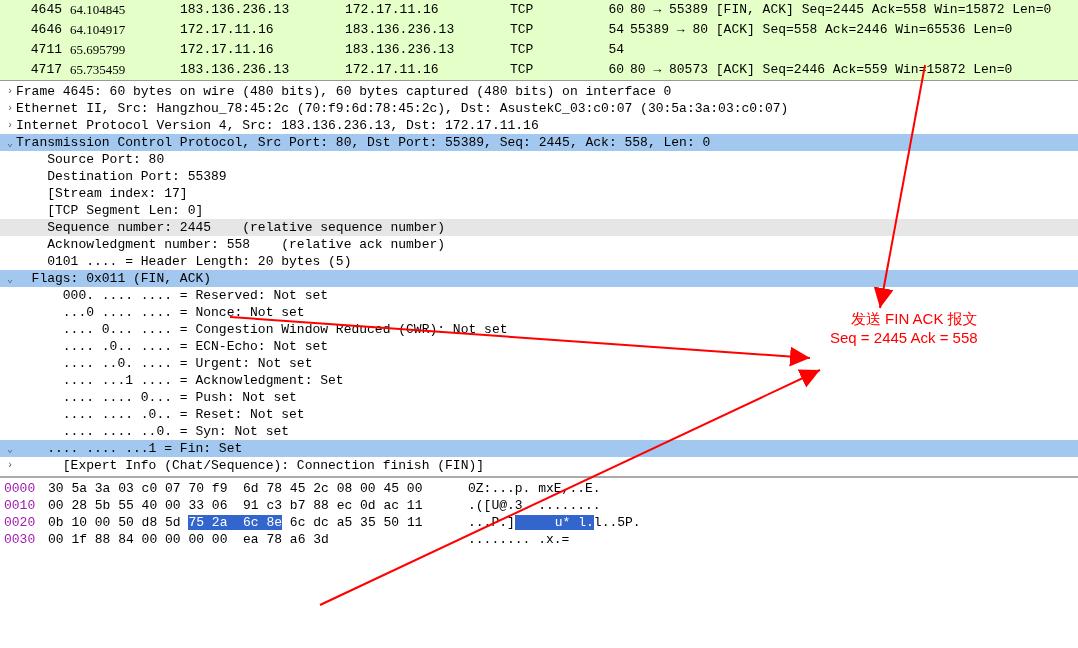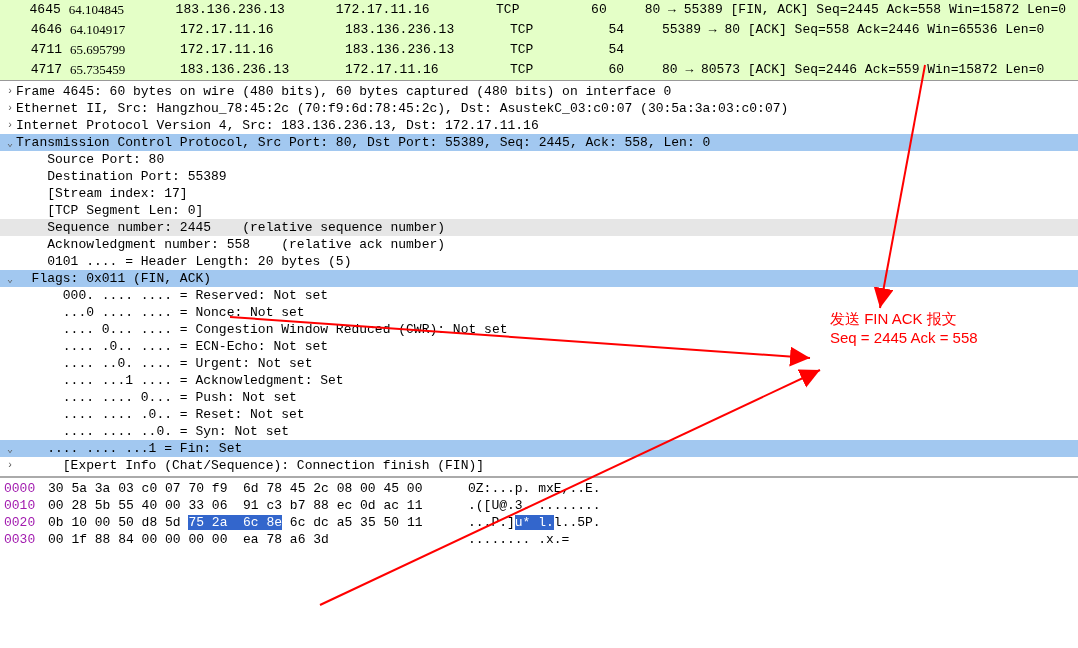--- a/index.html
+++ b/index.html
@@ -11,31 +11,31 @@
     width: 1078px;
     height: 648px;
     overflow: hidden;
     position: relative;
   }
   .packet-list {
     border-bottom: 1px solid #999;
   }
   .packet-row {
     display: flex;
-    padding: 2px 12px 2px 20px;
+    padding: 2px 0 2px 20px;
     white-space: pre;
   }
   .packet-row.green  { background: #e4ffc7; }
   .col-no   { width: 50px;  text-align: right; padding-right: 8px;}
   .col-time { width: 110px; font-family: Liberation Serif, serif; }
   .col-src  { width: 165px; }
   .col-dst  { width: 165px; }
   .col-proto{ width: 90px; }
   .col-len  { width: 30px; text-align: right; padding-right: 6px;}
-  .col-info { flex: 1; margin-left: 32px; }
+  .col-info { flex: 1; }
 
   .details {
     padding: 2px 0;
     border-bottom: 2px solid #aaa;
     max-height: 480px;
   }
   .detail-line {
     white-space: pre;
     padding: 1px 0 1px 4px;
     display: flex;
@@ -51,29 +51,30 @@
     padding: 2px 0 2px 4px;
     white-space: pre;
     background:#fff;
     line-height: 17px;
   }
   .hex-line { display:flex; }
   .hex-off { color:#a21caf; width:44px; }
   .hex-bytes { width: 420px; }
   .hex-sel { background:#3366cc; color:#fff; }
   .hex-ascii { }
-  .hex-ascii .sel { background:#3366cc; color:#fff; }
+  .hex-ascii .sel { background:#3366cc; color:#fff;padding-left:40px; }
 
   .annotation {
     position:absolute;
     color:#ff0000;
     font-family: sans-serif;
     font-size:15px;
     font-weight: normal;
     pointer-events:none;
+    text-align:right;
   }
   svg.arrows {
     position:absolute; left:0; top:0; width:1078px; height:648px;
     pointer-events:none;
   }
 </style>
 </head>
 <body>
 
 <div class="packet-list" id="packet-list">

